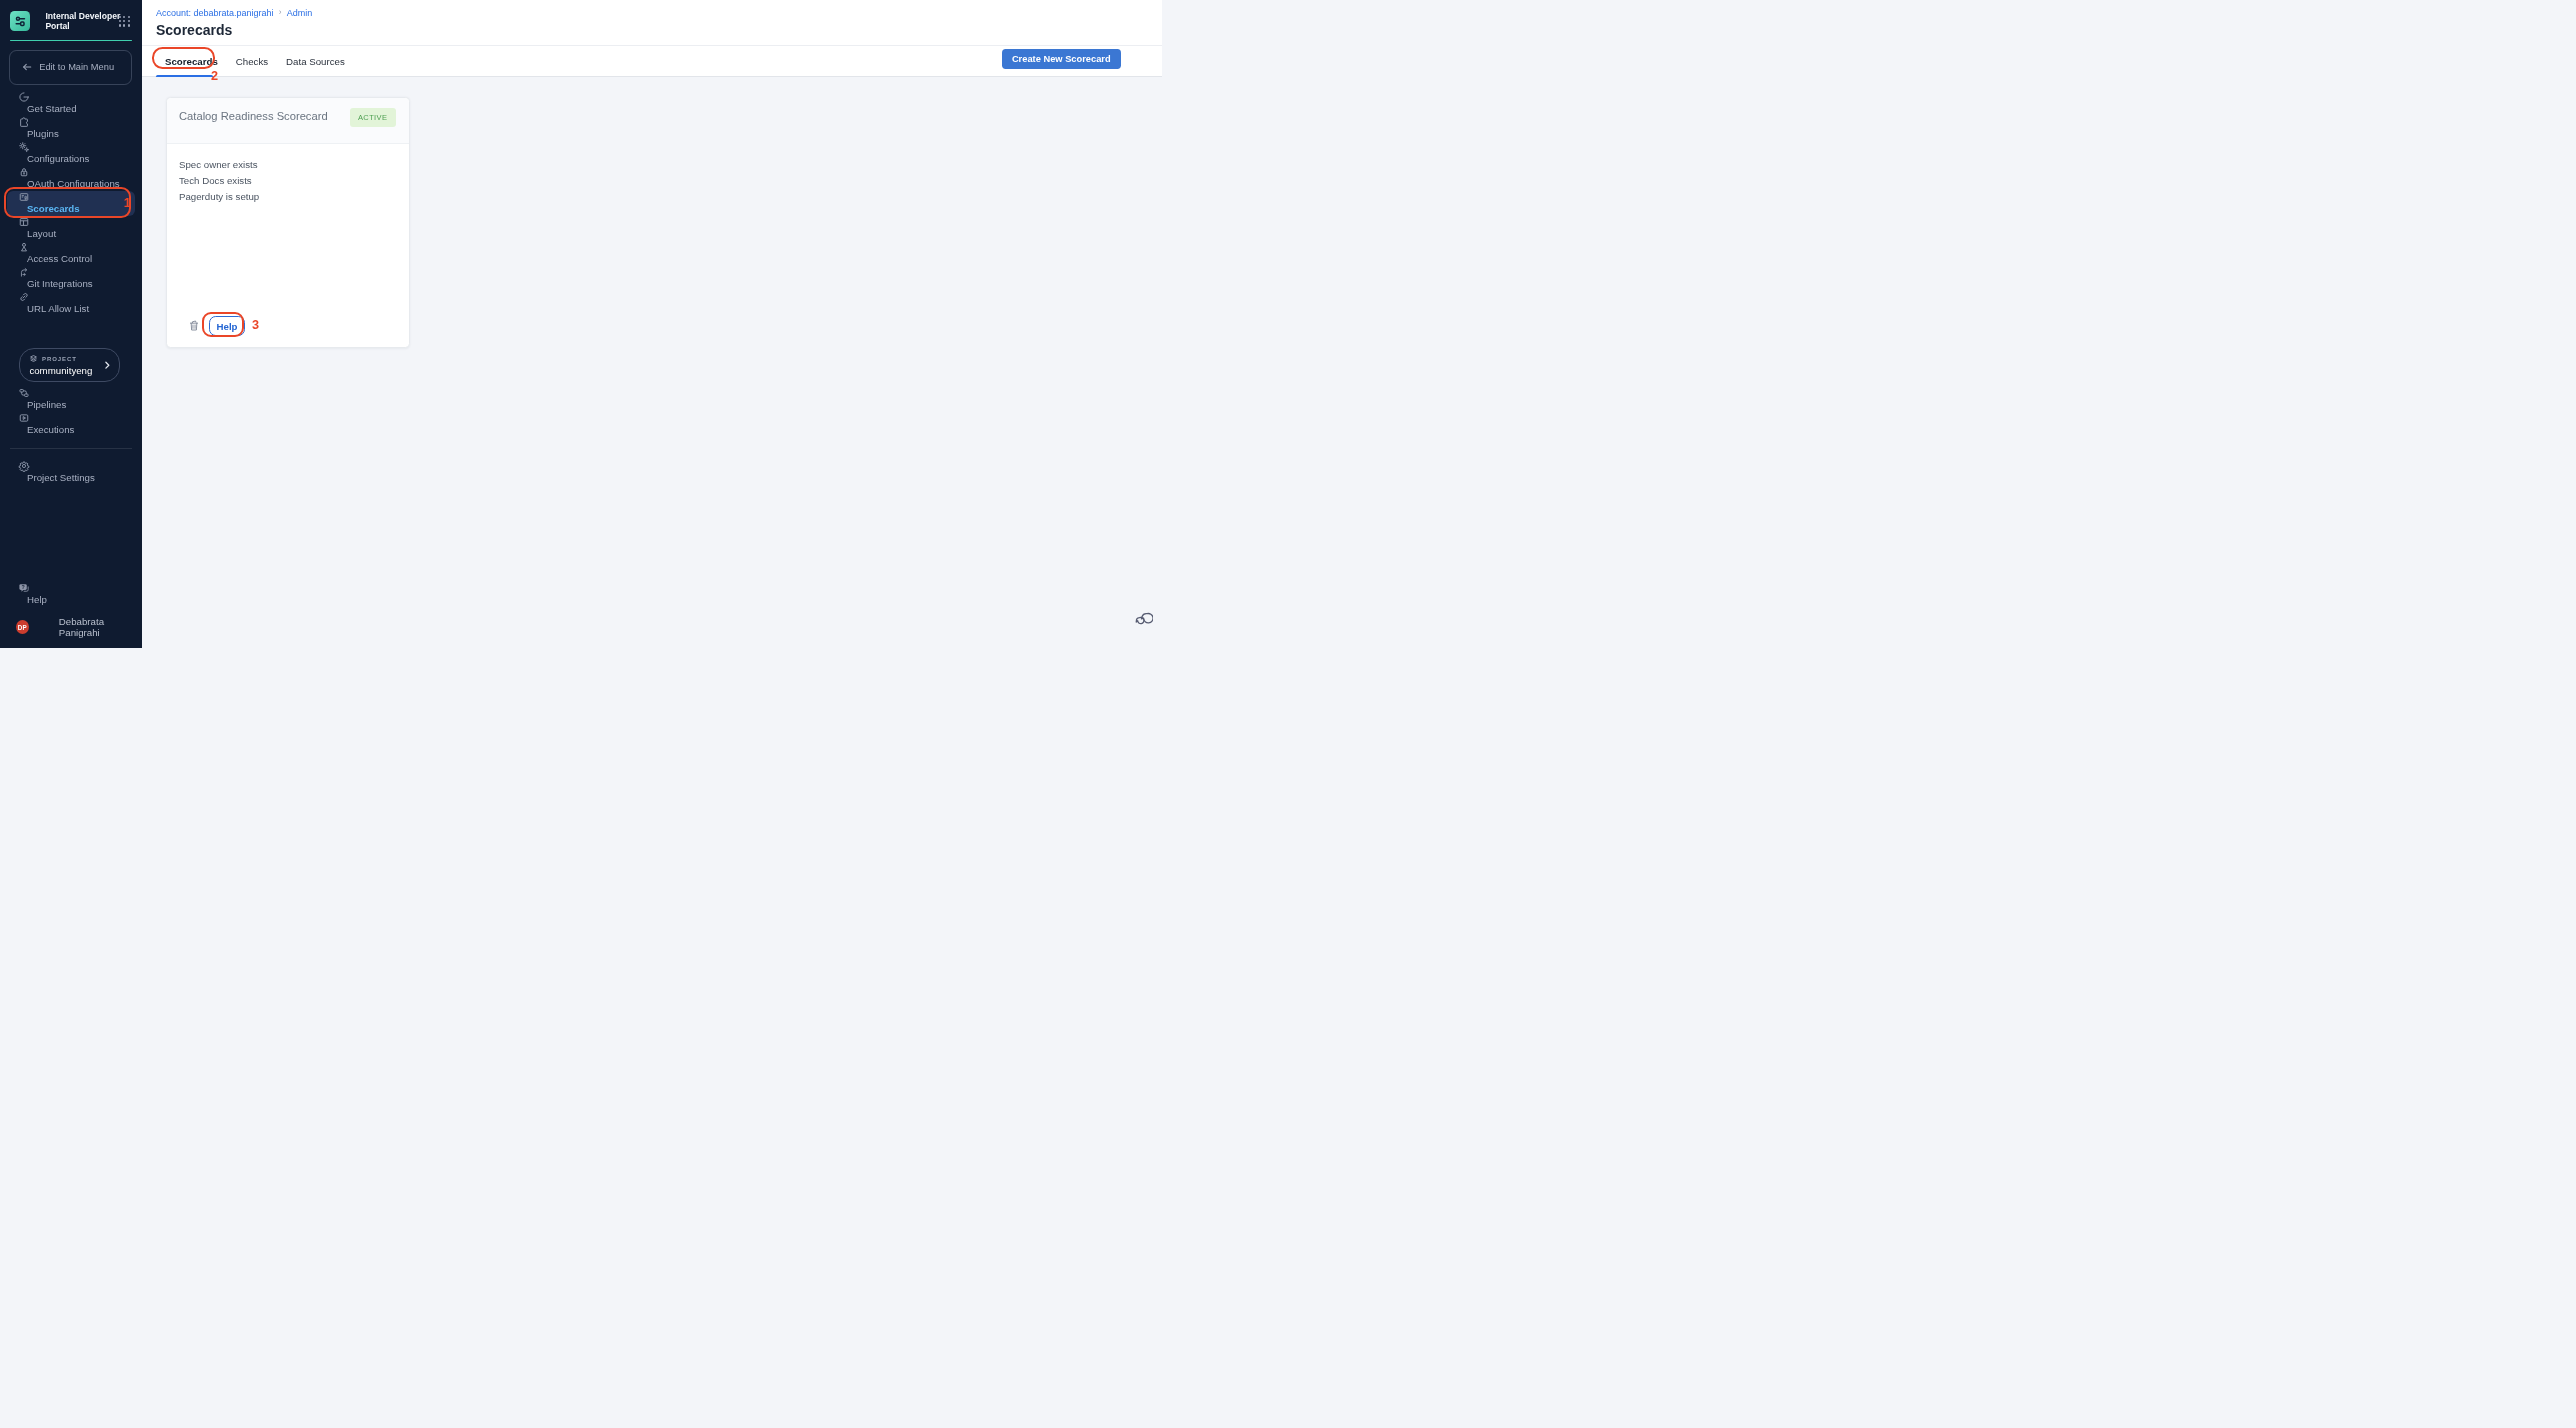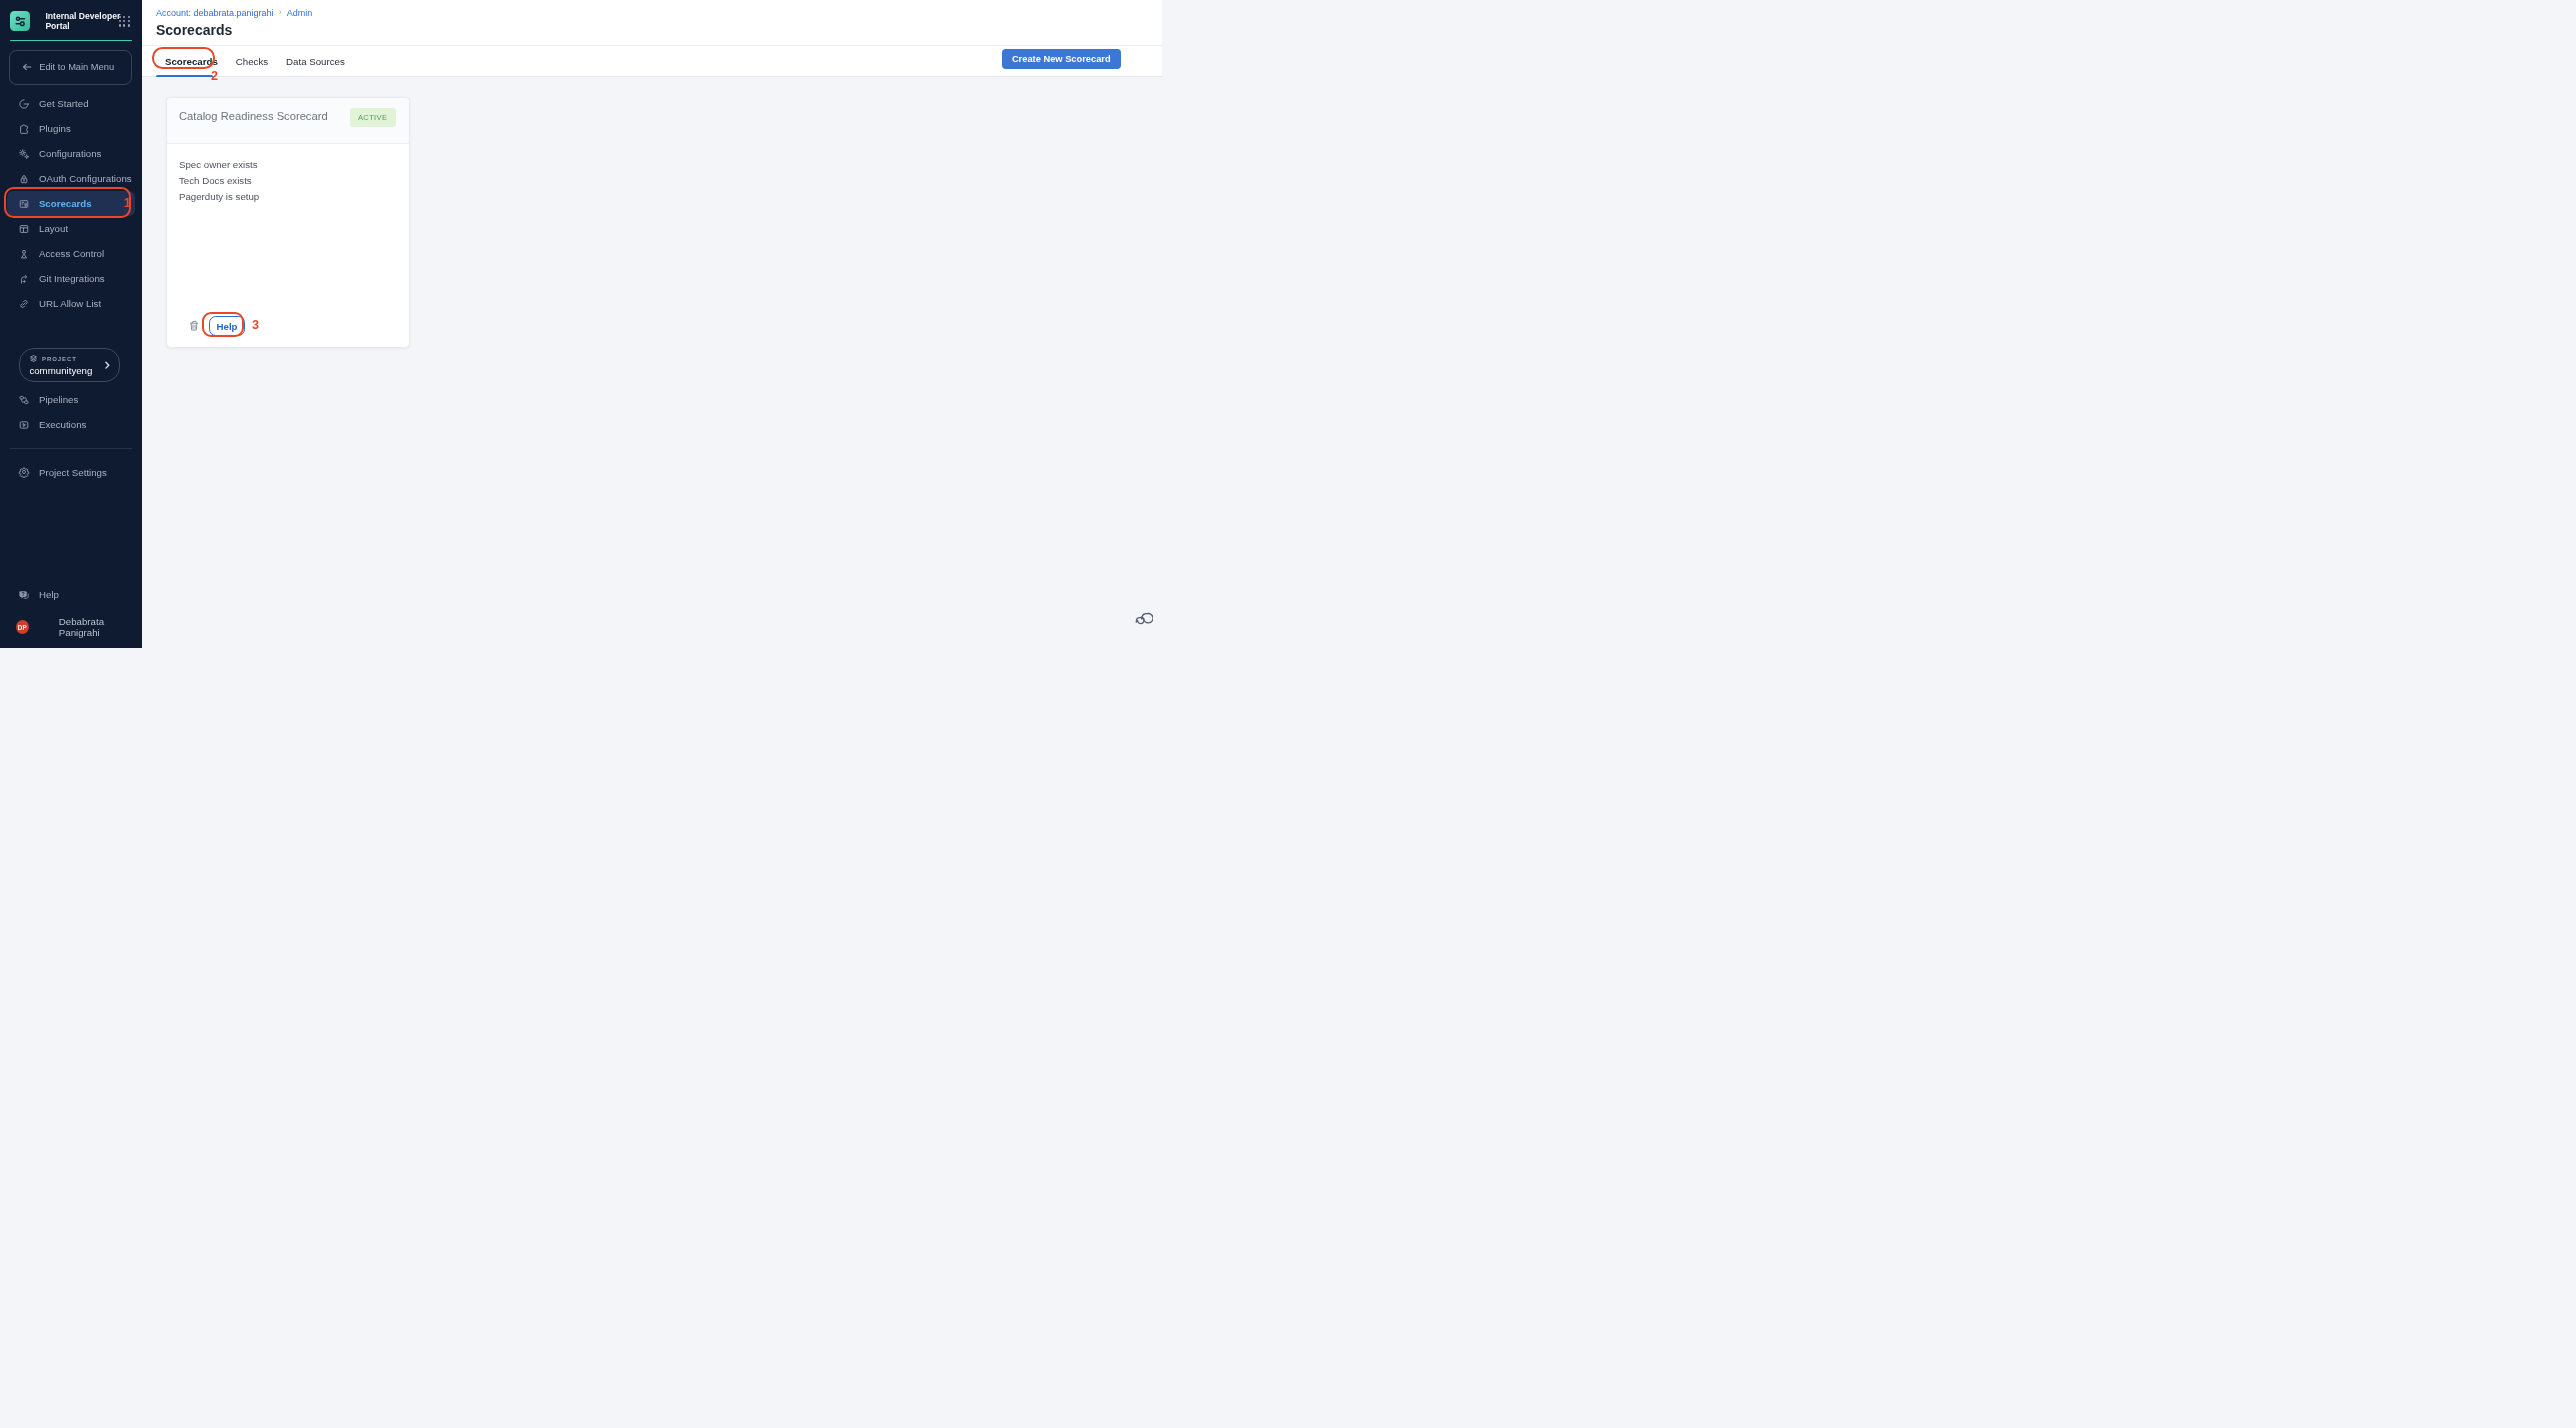--- a/index.html
+++ b/index.html
@@ -13,21 +13,21 @@
   .logo-title { font-size:8.6px; font-weight:bold; color:#f4f7fb; line-height:10px; margin-left:15px; width:79px; }
   .grid-icon { position:absolute; right:12px; top:15.7px; width:11.2px; height:11.2px; display:grid; grid-template-columns:repeat(3,1fr); gap:1.9px; cursor:pointer; }
   .grid-icon i { width:2.2px; height:2.2px; border-radius:50%; background:#98a1b4; }
   .teal-line { height:1.9px; background:#3fcfae; margin:1.5px 9.7px 0 9.7px; border-radius:1.5px; }
 
   .back-box { margin:8.2px 9.7px 0 9px; height:35px; border:0.7px solid rgba(160,172,196,0.28); border-radius:7.5px; display:flex; align-items:center; padding-left:11.2px; cursor:pointer; }
   .back-box svg { flex:0 0 auto; }
   .back-label { font-size:9.3px; color:#a8b0c2; margin-left:6px; }
 
   .nav { margin-top:6.7px; }
-  .nav-item { height:25px; display:flex; align-items:center; padding-left:18px; cursor:pointer; position:relative; }
+  .nav-item { height:25px; display:flex; padding-left:18px; cursor:pointer; position:relative;flex-direction:column; }
   .nav-item .ic { width:12px; height:12px; color:#8b95a9; flex:0 0 auto; display:flex; }
   .nav-item .lbl { font-size:9.7px; margin-left:9px; color:#a8b0c2; white-space:nowrap; }
   .nav-item.active { background:#203052; border-radius:6px; margin:0 6.7px; padding-left:11.2px; }
   .nav-item.active .lbl { color:#5ab5f2; font-weight:bold; }
 
   .project-box { margin:32px 0 0 19.4px; width:101px; height:34px; border:0.7px solid #3e4a63; border-radius:15px; position:relative; padding:5.2px 0 0 9px; cursor:pointer; }
   .project-label-row { display:flex; align-items:center; gap:3.7px; }
   .project-label { font-size:6px; font-weight:bold; letter-spacing:0.9px; color:#9aa3b5; }
   .project-name { font-size:9.7px; color:#ffffff; margin-top:1.5px; }
   .project-chevron { position:absolute; right:6.7px; top:11.2px; color:#dfe4ec; display:flex; }

